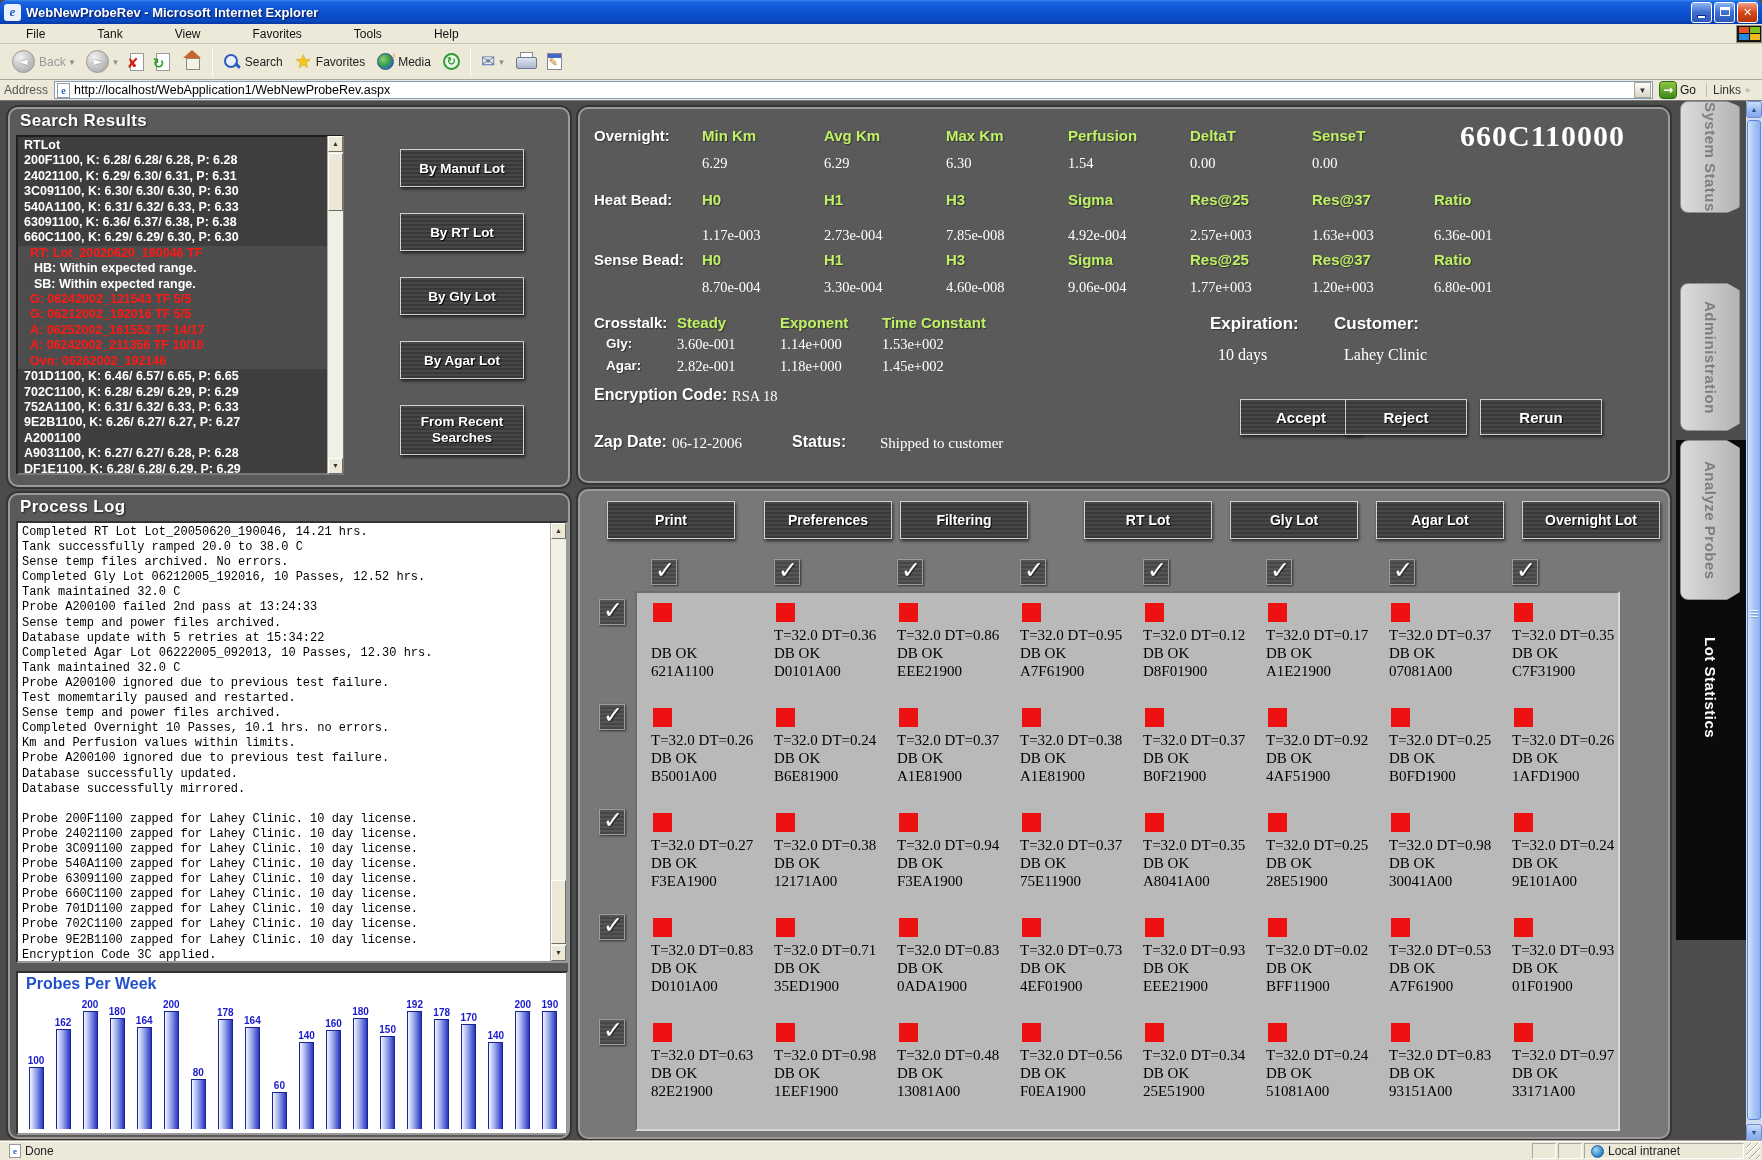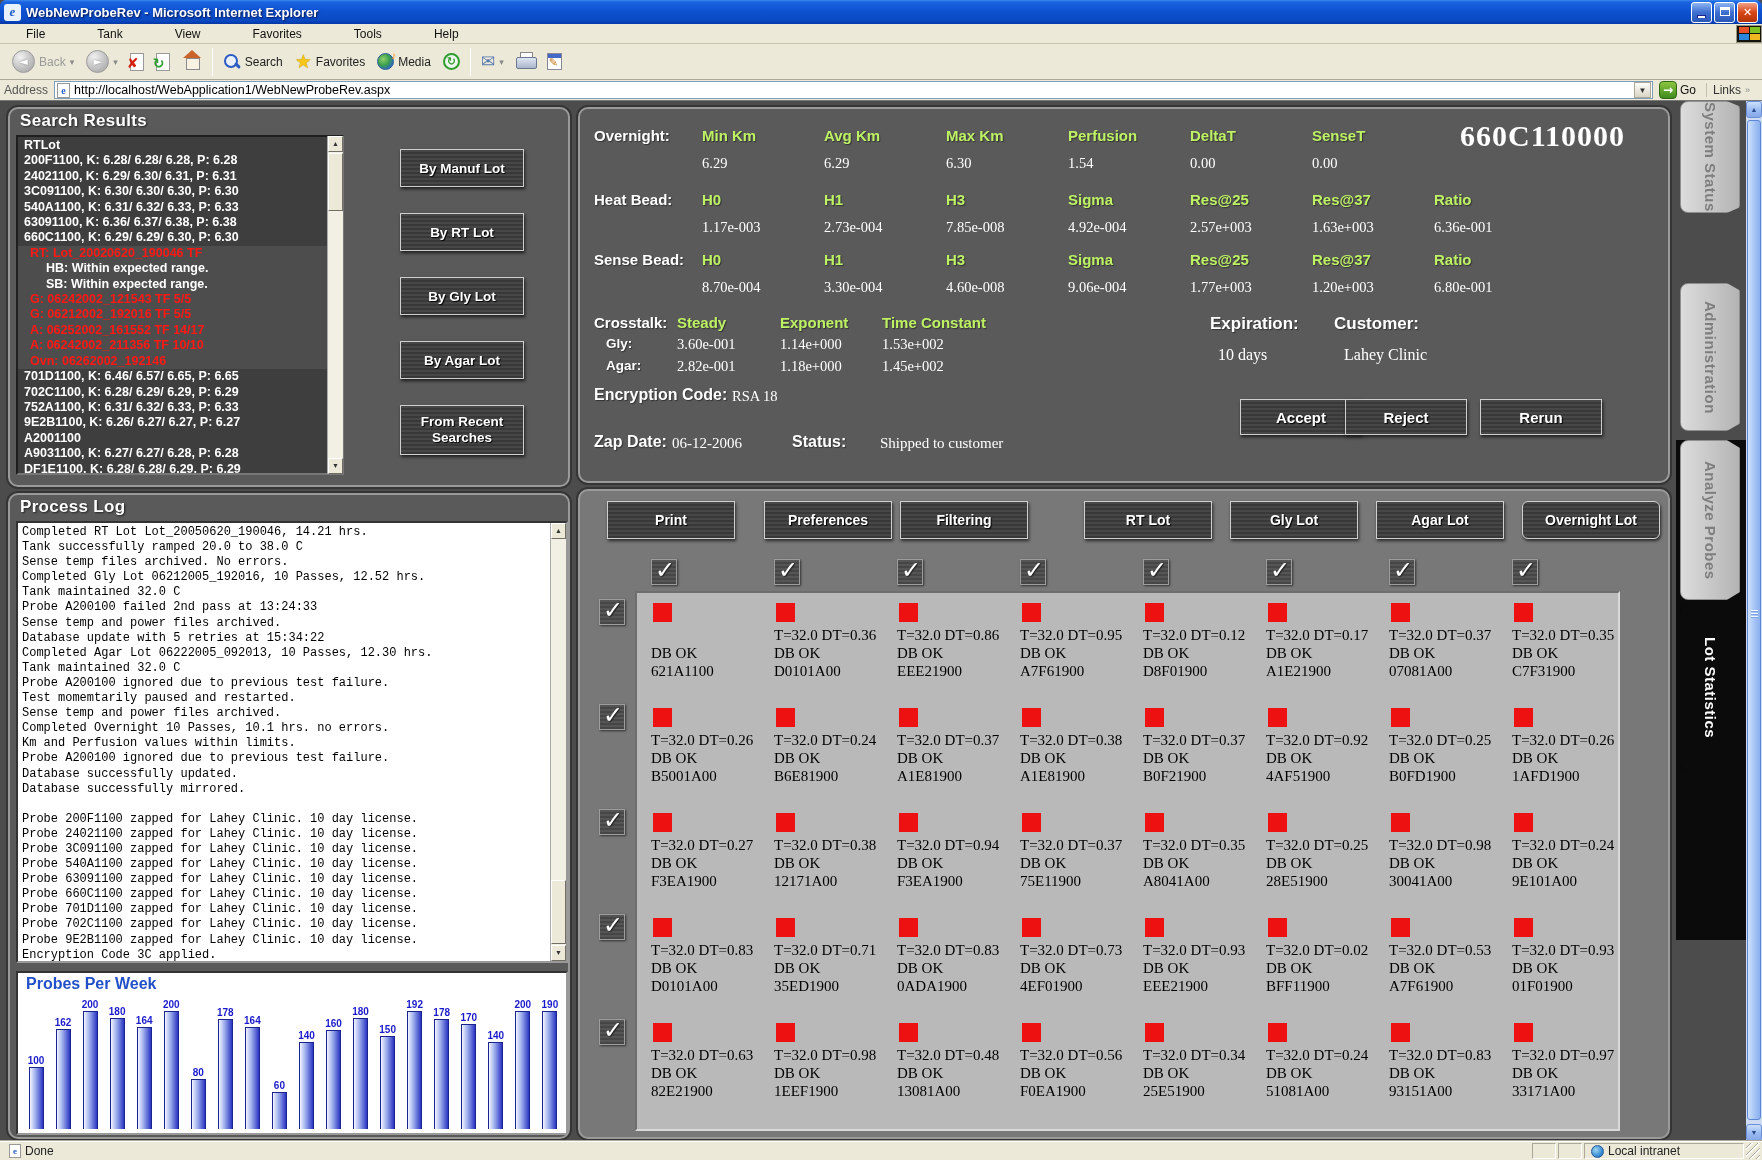--- a/index.html
+++ b/index.html
@@ -86,21 +86,21 @@
     box-shadow:0 0 0 2px #353535; }
   .panel-title { position:absolute; left:10px; top:2px; color:#fff; font-weight:bold; font-size:17px;
     text-shadow:1px 1px 2px #222; letter-spacing:.3px; }
 
   
   #search-panel { left:8px; top:6px; width:562px; height:380px; }
   .sr-list { position:absolute; left:6px; top:26px; width:328px; height:340px; background:#3e3e3e;
     border:2px solid; border-color:#1f1f1f #777 #777 #1f1f1f; overflow:hidden; padding-top:1px; }
   .sr-row { color:#fff; font-weight:bold; font-size:12.5px; line-height:15.4px; padding-left:6px; white-space:nowrap; }
   .sr-row.d-red { color:#ff1814; background:#4d4d4d; padding-left:12px; }
-  .sr-row.d-white { color:#fff; background:#4d4d4d; padding-left:28px; }
+  .sr-row.d-white { color:#fff; background:#4d4d4d; padding-left:16px; }
   .vscroll-classic { position:absolute; width:16px; background:#f2efe4; border-left:1px solid #aaa; }
   .sc-btn { position:absolute; left:0; width:15px; height:16px; background:#ece9d8; border:1px solid;
     border-color:#fff #716f64 #716f64 #fff; font-size:7px; line-height:14px; text-align:center; color:#333; }
   .sc-thumb { position:absolute; left:0; width:15px; background:#ece9d8; border:1px solid;
     border-color:#fff #716f64 #716f64 #fff; }
   .sr-btn { position:absolute; left:390px; width:124px; height:38px; color:#fff; font-weight:bold; font-size:13.5px;
     display:flex; align-items:center; justify-content:center; text-align:center;
     background:repeating-linear-gradient(180deg,#474747 0 2px,#383838 2px 4px);
     border:1px solid #cfcfcf; box-shadow:1px 2px 3px #1d1d1d; text-shadow:1px 1px 1px #000; }
   #search-panel .sr-btn:nth-of-type(1){top:40px} #search-panel .sr-btn:nth-of-type(2){top:104px}
@@ -146,21 +146,21 @@
 
   
   #grid-panel { left:578px; top:388px; width:1092px; height:650px; background:#787878; }
   .g-btn { position:absolute; top:10px; width:128px; height:38px; color:#fff; font-weight:bold; font-size:14px;
     display:flex; align-items:center; justify-content:center;
     background:repeating-linear-gradient(180deg,#474747 0 2px,#383838 2px 4px);
     border:1px solid #cfcfcf; box-shadow:1px 2px 3px #2a2a2a; text-shadow:1px 1px 1px #000; }
   #grid-panel .g-btn:nth-of-type(1){left:27px} #grid-panel .g-btn:nth-of-type(2){left:184px}
   #grid-panel .g-btn:nth-of-type(3){left:320px} #grid-panel .g-btn:nth-of-type(4){left:504px}
   #grid-panel .g-btn:nth-of-type(5){left:650px} #grid-panel .g-btn:nth-of-type(6){left:796px}
-  #grid-panel .g-btn:nth-of-type(7){left:942px; width:138px;border-radius:6px;}
+  #grid-panel .g-btn:nth-of-type(7){left:942px; width:138px;}
   .gcb { width:26px; height:26px; background:repeating-linear-gradient(180deg,#555 0 2px,#464646 2px 4px);
     border:1px solid #9d9d9d; box-shadow:1px 1px 2px #333; position:relative; }
   .gcb.checked::after { content:"\2713"; position:absolute; left:3px; top:-3px; color:#fff;
     font:bold 24px/26px "DejaVu Sans",sans-serif; text-shadow:1px 1px 1px #222; }
   .hdr-checks { position:absolute; left:71px; top:68px; white-space:nowrap; }
   .hdr-checks .gcb { display:inline-block; margin-right:97px; }
   .row-checks { position:absolute; left:19px; top:108px; }
   .row-checks .gcb { margin-bottom:79px; }
   .cells-area { position:absolute; left:55px; top:100px; width:985px; height:540px; background:#b9b9b9;
     border:2px solid; border-color:#6e6e6e #d9d9d9 #d9d9d9 #6e6e6e; }
@@ -504,21 +504,21 @@
     <span class="lbl" style="left:14px;top:82px">Heat Bead:</span>
     <div class="stat-row heads cols7" style="top:82px">
         <span>H0</span>
         <span>H1</span>
         <span>H3</span>
         <span>Sigma</span>
         <span>Res@25</span>
         <span>Res@37</span>
         <span>Ratio</span>
       </div>
-    <div class="stat-row vals cols7" style="top:110px">
+    <div class="stat-row vals cols7" style="top:118px">
         <span>1.17e-003</span>
         <span>2.73e-004</span>
         <span>7.85e-008</span>
         <span>4.92e-004</span>
         <span>2.57e+003</span>
         <span>1.63e+003</span>
         <span>6.36e-001</span>
       </div>
 
     <span class="lbl" style="left:14px;top:142px">Sense Bead:</span>

